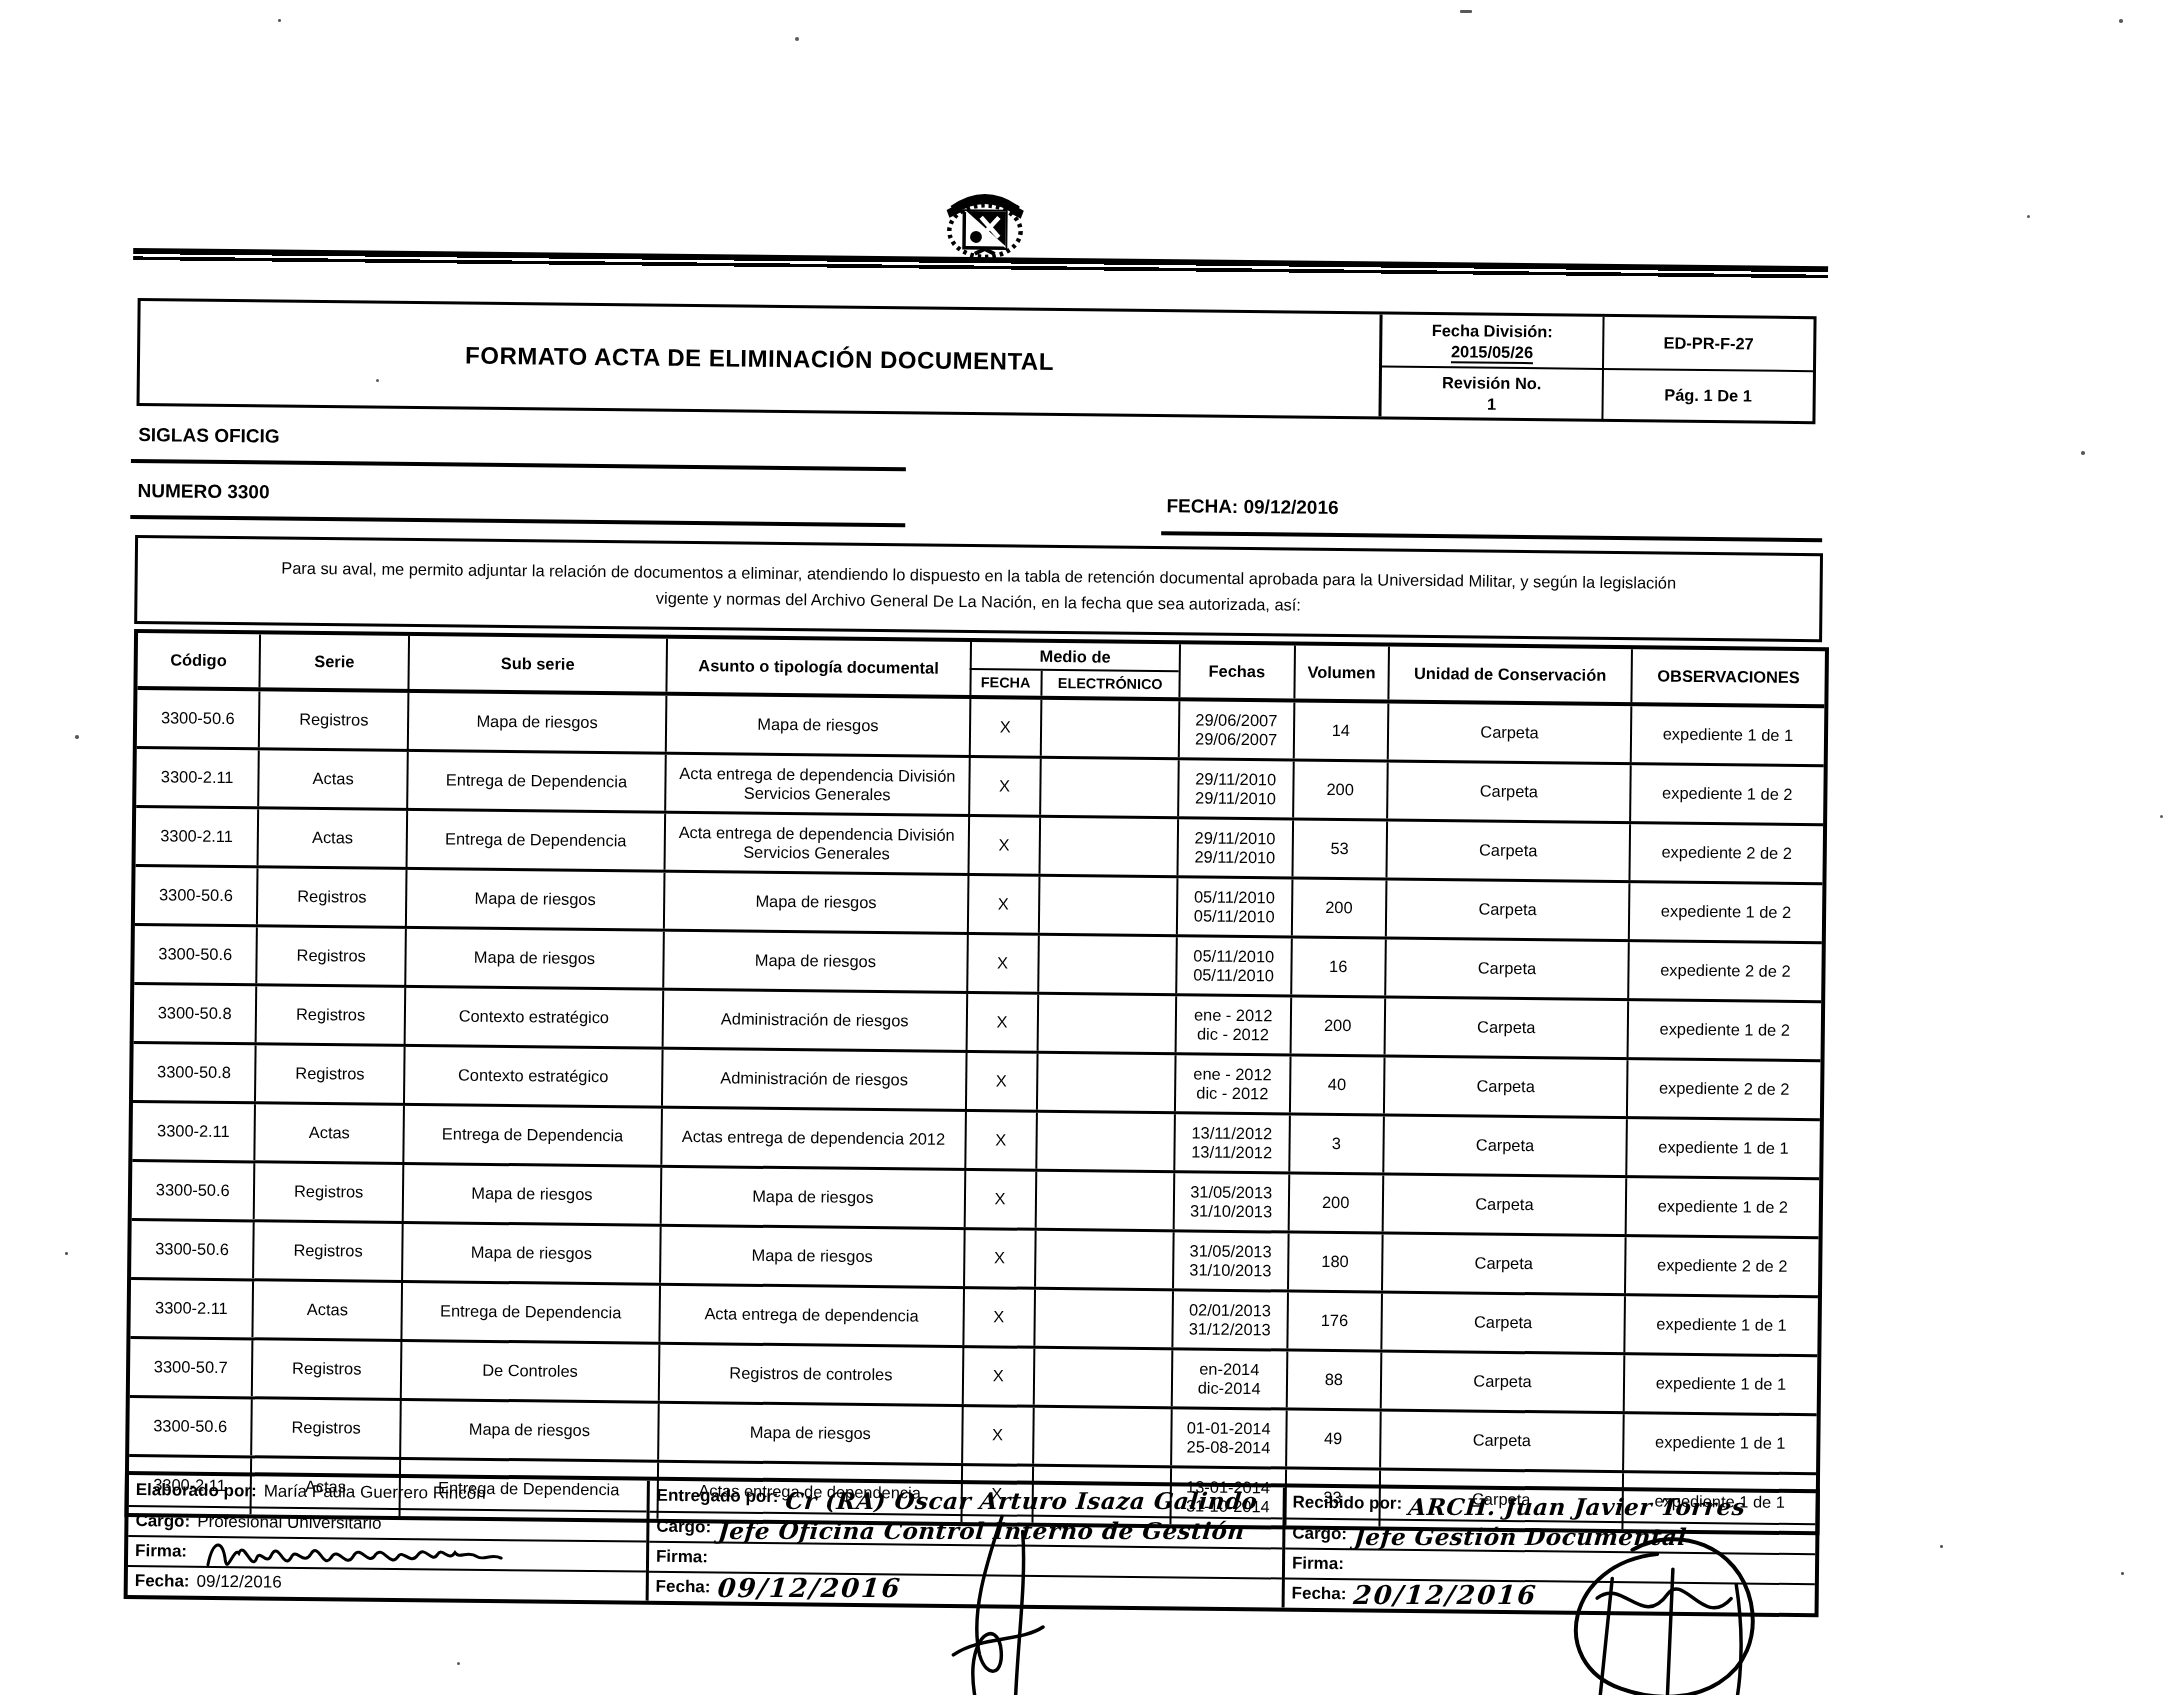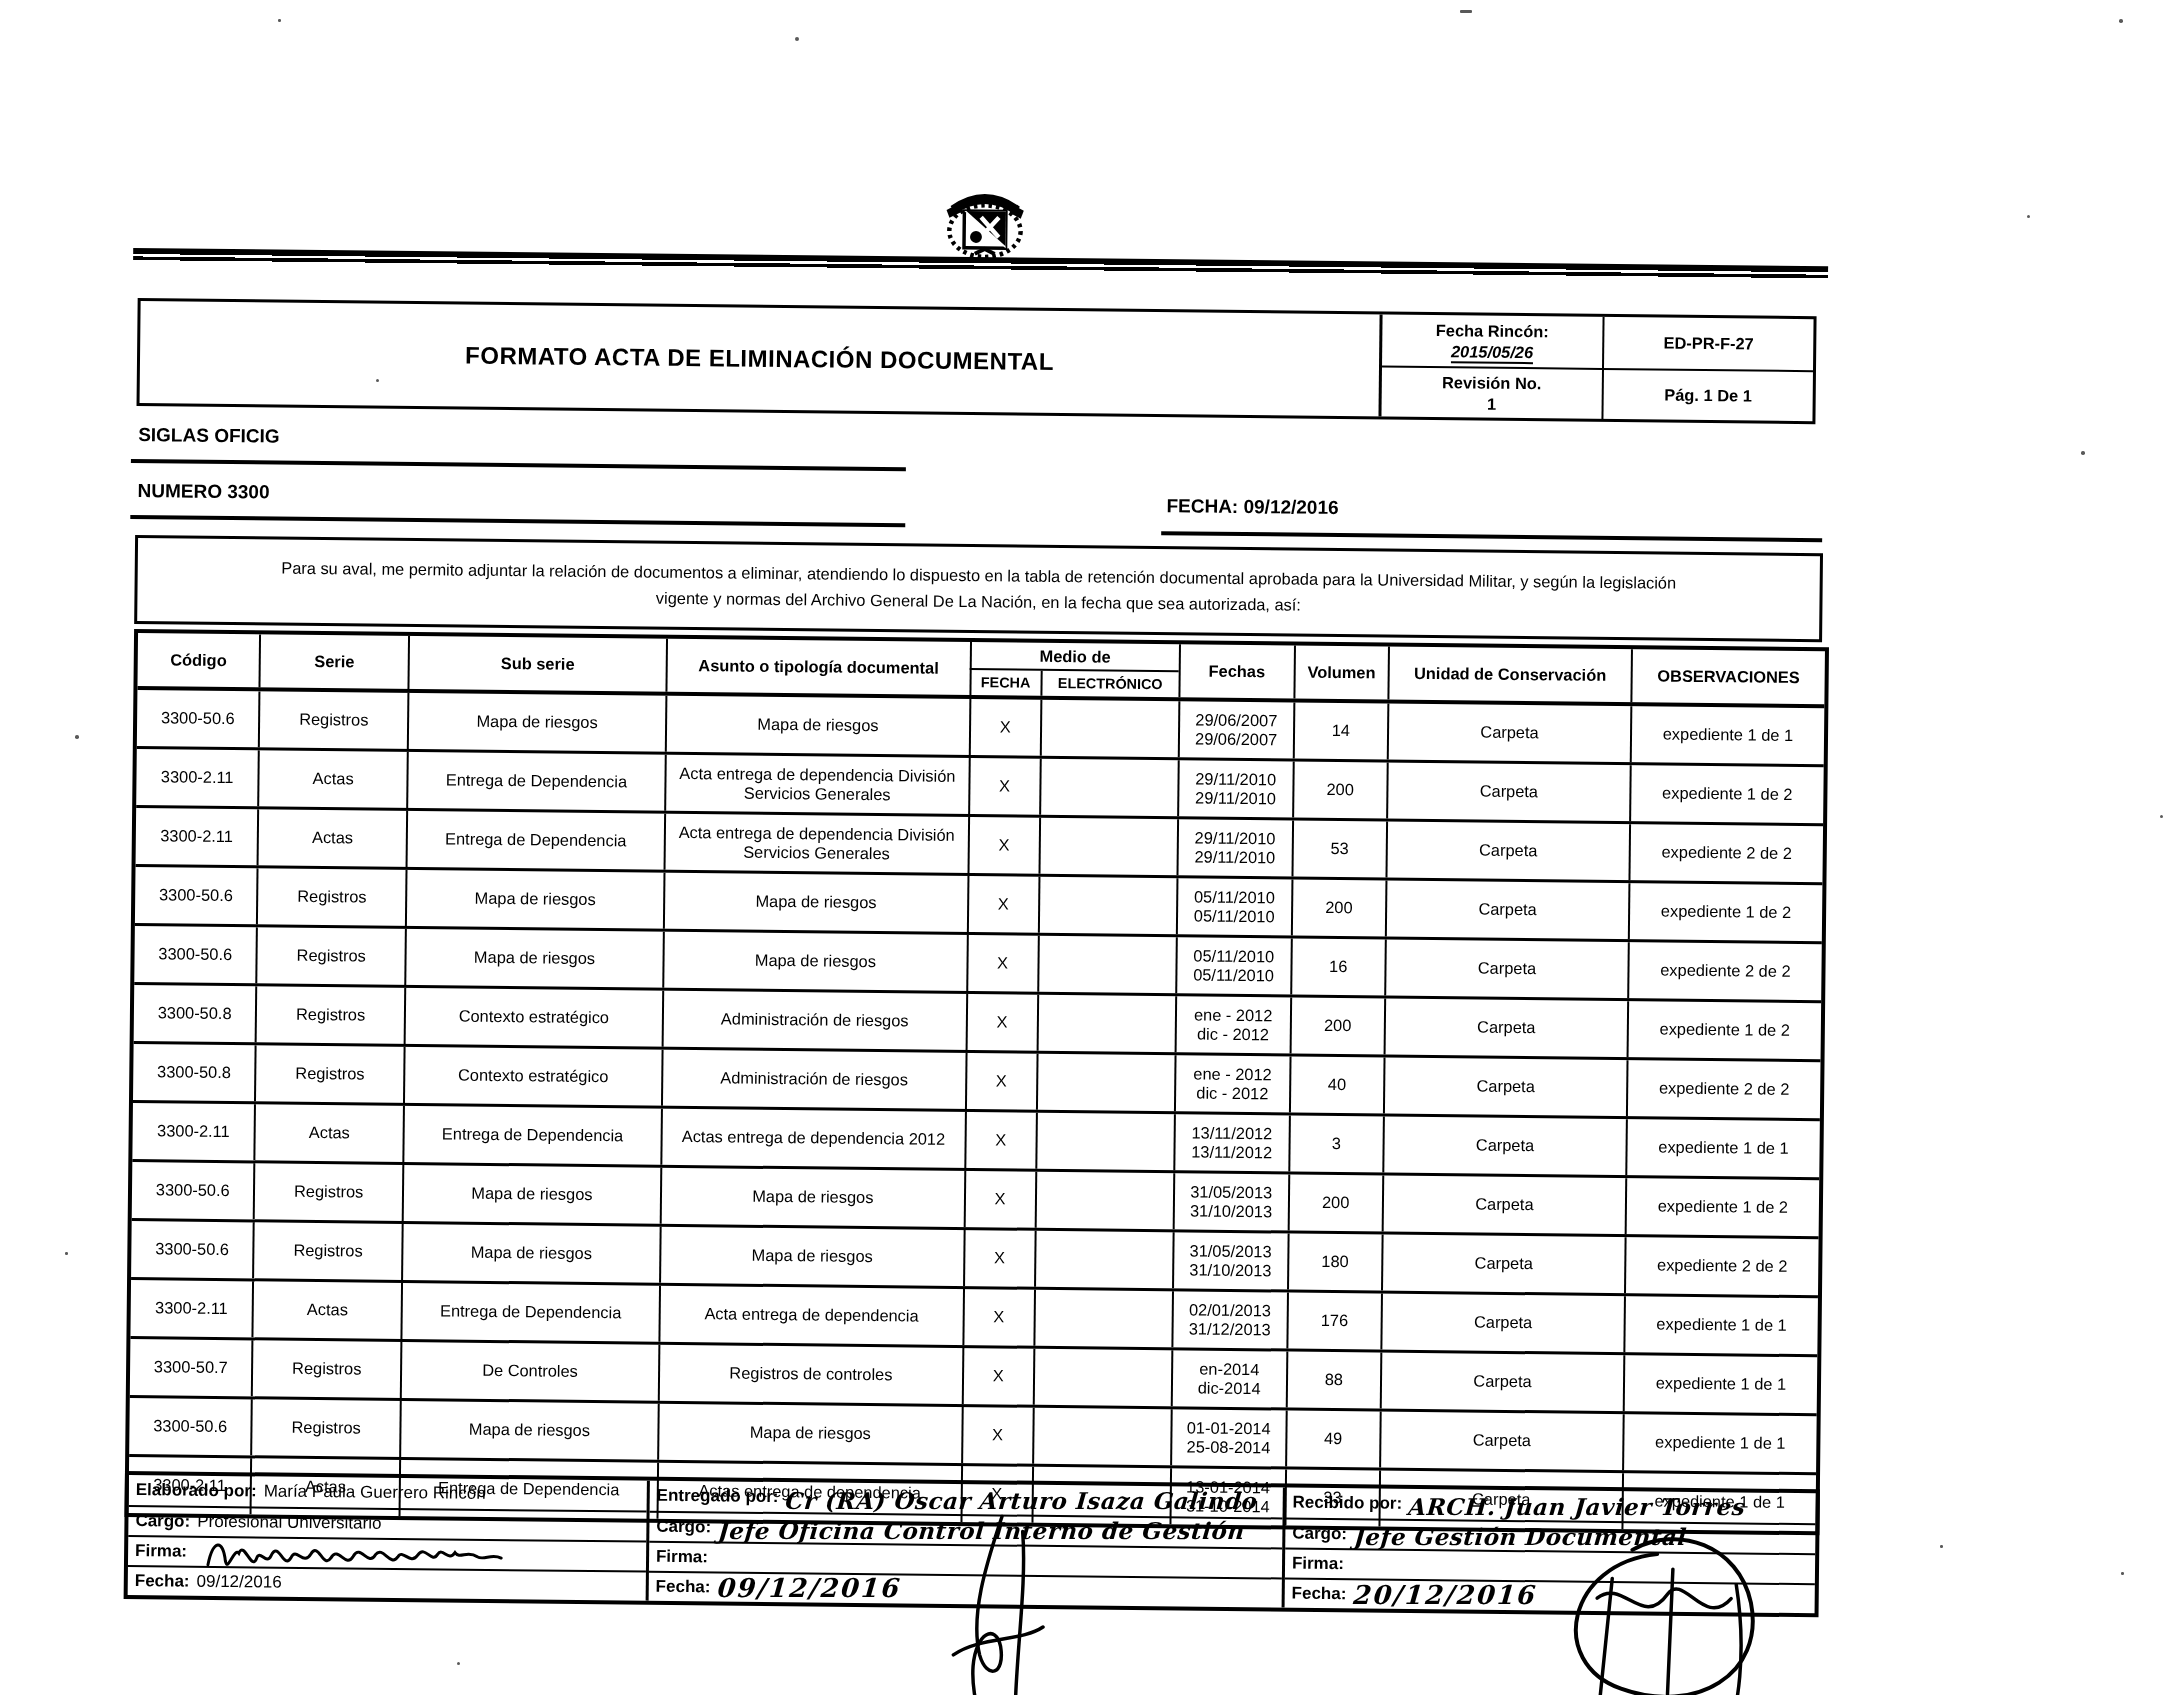--- a/index.html
+++ b/index.html
@@ -22,21 +22,21 @@
   .title-box{position:absolute;left:5px;top:122px;width:1673px;height:102px;
              border:3.5px solid #000;display:flex;}
   .title-left{flex:0 0 1239px;display:flex;align-items:center;justify-content:center;}
   .doc-title{font-size:24px;font-weight:bold;letter-spacing:0.5px;}
   .title-grid{flex:1;display:grid;grid-template-columns:51% 49%;grid-template-rows:50% 50%;
               border-left:3px solid #000;}
   .tg-cell{display:flex;flex-direction:column;align-items:center;justify-content:center;
            font-weight:bold;font-size:16.4px;line-height:1.25;text-align:center;}
   .tg-cell.bl{border-left:2.5px solid #000;}
   .tg-cell.bt{border-top:2.5px solid #000;}
-  .u{text-decoration:underline;text-decoration-thickness:1.5px;text-underline-offset:3.5px;font-style:italic;}
+  .u{text-decoration:underline;text-decoration-thickness:1.5px;text-underline-offset:3.5px;}
 
   
   .meta-line{position:absolute;font-size:19px;font-weight:bold;white-space:nowrap;}
   .rule{position:absolute;height:3.5px;background:#000;}
 
   
   .intro-box{position:absolute;left:5px;top:359px;width:1688px;height:89px;border:3.5px solid #000;
              display:flex;flex-direction:column;align-items:center;justify-content:center;
              font-size:16.4px;line-height:1.55;text-align:center;padding:0 20px;box-sizing:border-box;}
 
@@ -108,21 +108,21 @@
     </svg>
 
     <div class="dbl-rule"></div>
 
     <div class="title-box">
       <div class="title-left">
         <span class="doc-title">FORMATO ACTA DE ELIMINACIÓN DOCUMENTAL</span>
       </div>
       <div class="title-grid">
         <div class="tg-cell">
-          <span>Fecha Rincón:</span>
+          <span>Fecha División:</span>
           <span class="u">2015/05/26</span>
         </div>
         <div class="tg-cell bl">ED-PR-F-27</div>
         <div class="tg-cell bt">
           <span>Revisión No.</span>
           <span>1</span>
         </div>
         <div class="tg-cell bl bt">Pág. 1 De 1</div>
       </div>
     </div>

